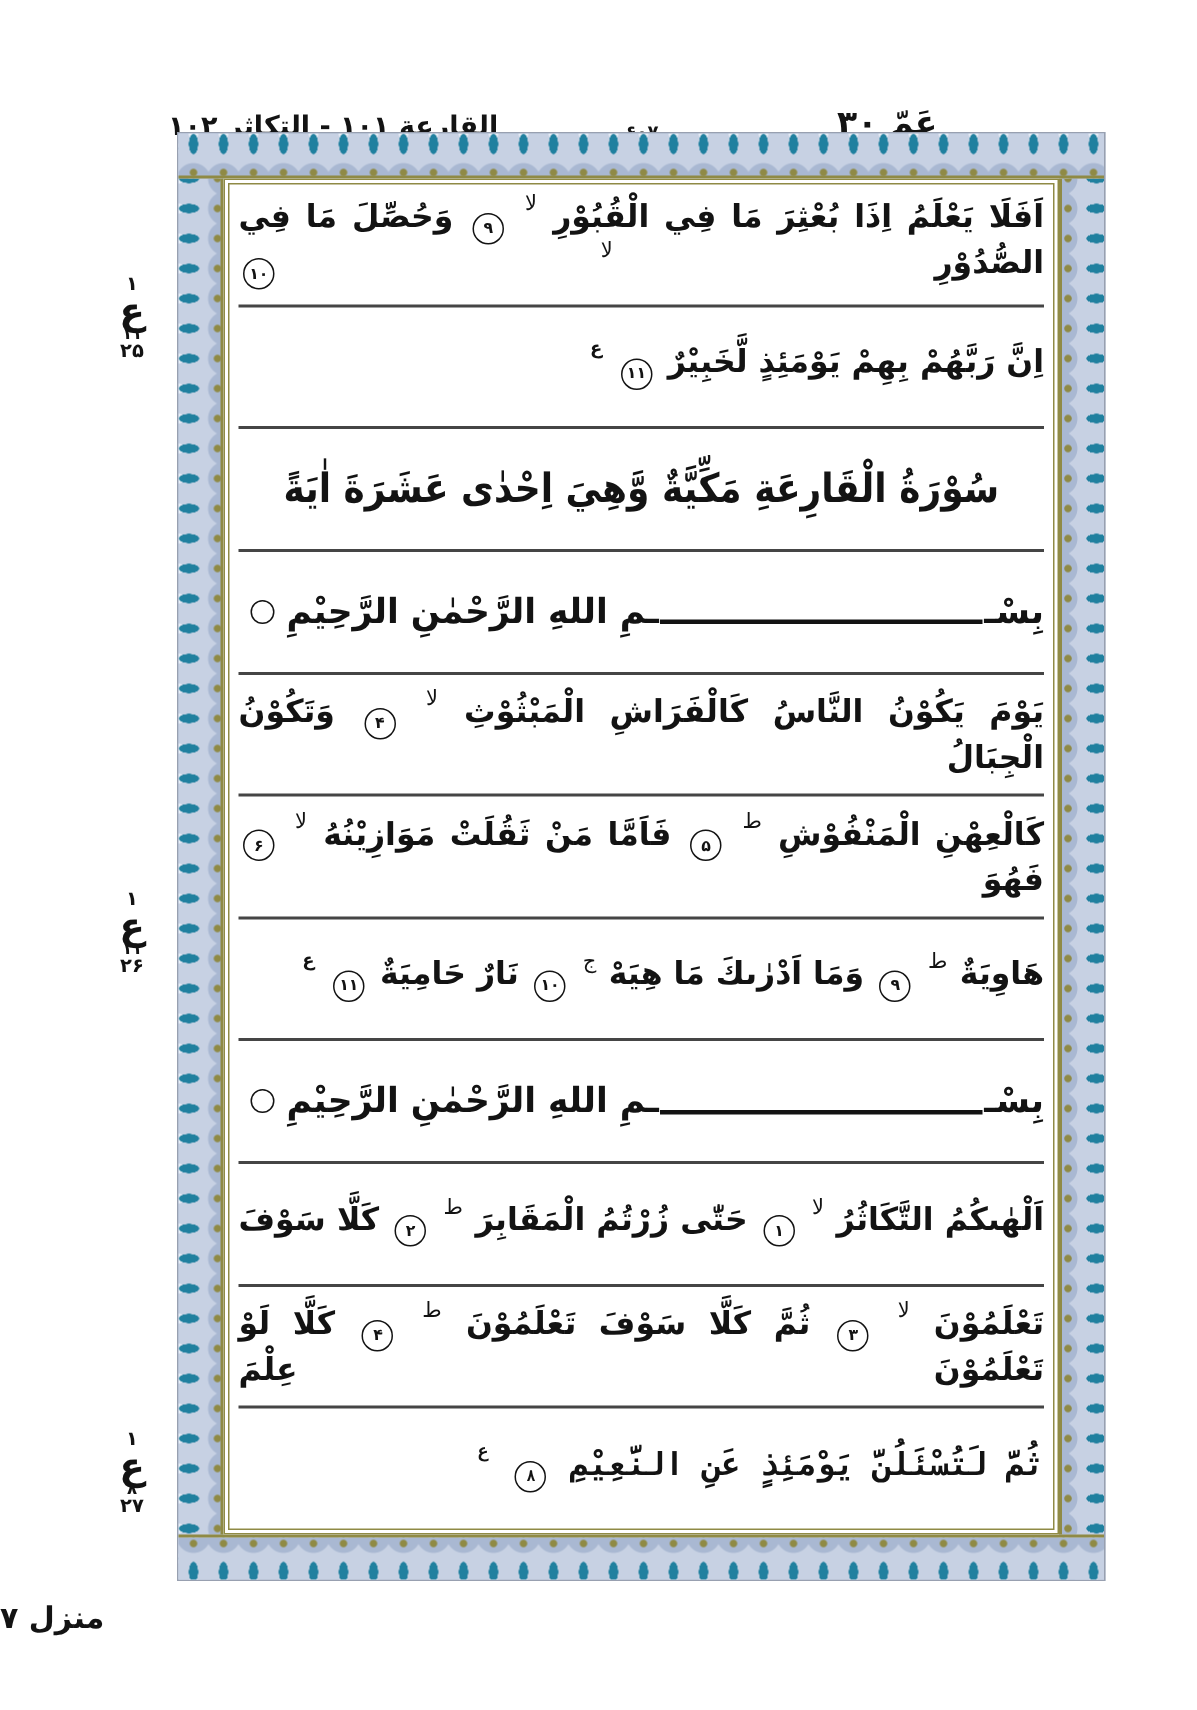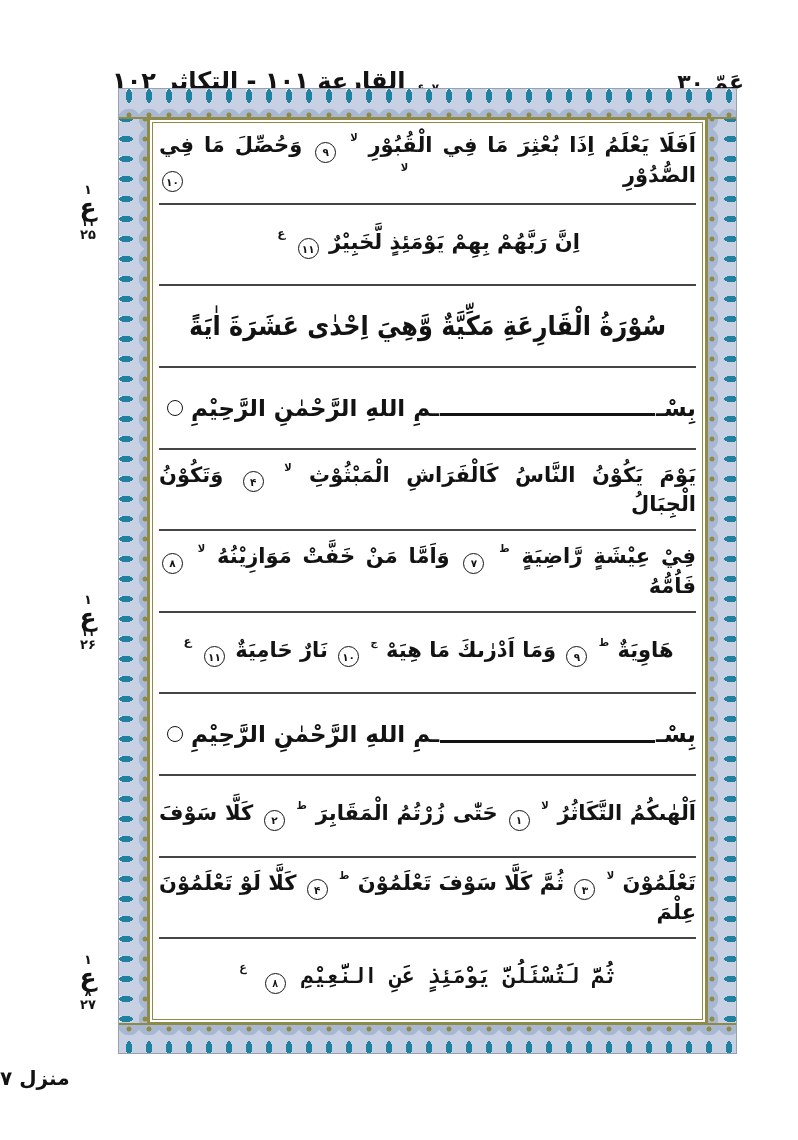--- a/index.html
+++ b/index.html
@@ -18,23 +18,23 @@
     color:var(--ink);
     position:relative;
     direction:rtl;
   }
   
   .page-header{
     position:absolute; left:112px; top:38px; width:632px;
     display:flex; align-items:flex-end; direction:rtl;
     font-weight:bold; font-size:22px;
   }
-  .ph-juz{flex:1; text-align:right;}
+  .ph-juz{flex:1; text-align:center;}
   .ph-num{flex:0 0 auto; font-size:12px;margin-top:43px;}
-  .ph-range{flex:1; text-align:left; font-size:24px;}
+  .ph-range{flex:1; text-align:left; font-size:18px;}
   
   .frame{
     position:absolute; left:118px; top:88px; width:619px; height:966px;
     border:1px solid var(--frame_line);
     background:var(--band_bg);
   }
   .band{position:absolute; background-color:var(--band_bg);}
   .band-t,.band-b{left:0; right:0; height:30px; background-size:20px 30px; background-repeat:repeat-x;}
   .band-l,.band-r{top:0; bottom:0; width:30px; background-size:30px 20px; background-repeat:repeat-y;}
   .band-t{top:0; border-bottom:2px solid var(--olive);
@@ -72,38 +72,38 @@
   }
   .line{
     flex:1 1 0; min-height:0;
     display:flex; align-items:center;
     border-bottom:2px solid var(--rule);
     font-weight:bold;
   }
   .line:last-child{border-bottom:none;font-family:Liberation Mono, monospace;}
   .line-inner{width:100%; display:inline-block;}
   .line.justify .line-inner{text-align:justify; text-align-last:justify;}
-  .line.center .line-inner{text-align:center;}
+  .line.center .line-inner{}
   .line.ayah{font-size:21px;}
   .line.header{font-size:24px;}
   .line.header .line-inner{text-align:center; transform:scaleY(1.12); letter-spacing:-1px;}
   .line.bismillah{font-size:23px;}
   .line.bismillah .line-inner{display:flex; align-items:center; width:100%;}
   .kashida{flex:1 1 auto; height:0; border-bottom:3.5px solid var(--ink); transform:translateY(7px); margin:0 1px;}
   .num{
     display:inline-flex; align-items:center; justify-content:center;
     width:21px; height:21px; border:1.5px solid var(--ink); border-radius:50%;
     font-size:10.5px; font-weight:bold; vertical-align:-4px; margin:0 3px;
     flex:0 0 auto;
   }
   .ocircle{
     display:inline-block; width:16px; height:16px; border:1.6px solid var(--ink);
     border-radius:50%; margin:0 8px; vertical-align:-2px; flex:0 0 auto;
   }
-  .mark{font-size:10px; position:relative; top:-11px; margin:0 1px; font-weight:bold;}
+  .mark{font-size:14px; position:relative; top:-11px; margin:0 1px; font-weight:normal;}
   .ruku{font-size:12px; position:relative; top:-12px; margin:0 2px; font-weight:bold;}
   
   .ruku-marker{
     position:absolute; left:64px; width:48px; text-align:center;
     font-weight:bold; line-height:1.05; direction:rtl;
   }
   .rm-1{top:183px;} .rm-2{top:593px;} .rm-3{top:953px;}
   .rm-top{display:block; font-size:13px; border-bottom:0;}
   .rm-ain{display:block; font-size:25px; margin-top:-2px;}
   .rm-count{display:block; font-size:11px; margin-top:-4px;}
@@ -145,21 +145,21 @@
             <span class="txt">بِسْـ</span> 
             <span class="kashida"></span> 
             <span class="txt">ـمِ اللهِ الرَّحْمٰنِ الرَّحِيْمِ</span> 
             <span class="ocircle"></span> 
           </span>
         </div>
         <div class="line ayah justify">
           <span class="line-inner"><span class="txt">يَوْمَ يَكُوْنُ النَّاسُ كَالْفَرَاشِ الْمَبْثُوْثِ</span> <span class="mark">لا</span> <span class="num">۴</span> <span class="txt">وَتَكُوْنُ الْجِبَالُ</span> </span>
         </div>
         <div class="line ayah justify">
-          <span class="line-inner"><span class="txt">فِيْ عِيْشَةٍ رَّاضِيَةٍ</span> <span class="mark">ط</span> <span class="num">۷</span> <span class="txt">وَاَمَّا مَنْ خَفَّتْ مَوَازِيْنُهُ</span> <span class="mark">لا</span> <span class="num">۸</span> <span class="txt">فَاُمُّهُ</span> </span>
+          <span class="line-inner"><span class="txt">كَالْعِهْنِ الْمَنْفُوْشِ</span> <span class="mark">ط</span> <span class="num">۵</span> <span class="txt">فَاَمَّا مَنْ ثَقُلَتْ مَوَازِيْنُهُ</span> <span class="mark">لا</span> <span class="num">۶</span> <span class="txt">فَهُوَ</span> </span>
         </div>
         <div class="line ayah center">
           <span class="line-inner"><span class="txt">هَاوِيَةٌ</span> <span class="mark">ط</span> <span class="num">۹</span> <span class="txt">وَمَا اَدْرٰىكَ مَا هِيَهْ</span> <span class="mark">ج</span> <span class="num">۱۰</span> <span class="txt">نَارٌ حَامِيَةٌ</span> <span class="num">۱۱</span> <span class="ruku">ع</span> </span>
         </div>
         <div class="line bismillah justify">
           <span class="line-inner">
             <span class="txt">بِسْـ</span> 
             <span class="kashida"></span> 
             <span class="txt">ـمِ اللهِ الرَّحْمٰنِ الرَّحِيْمِ</span> 
             <span class="ocircle"></span> 

